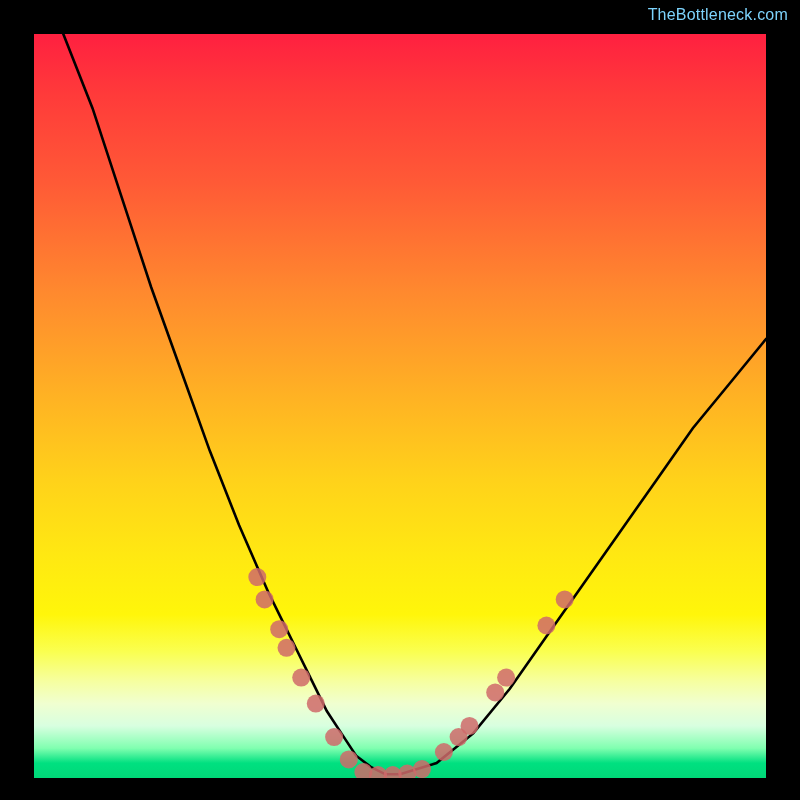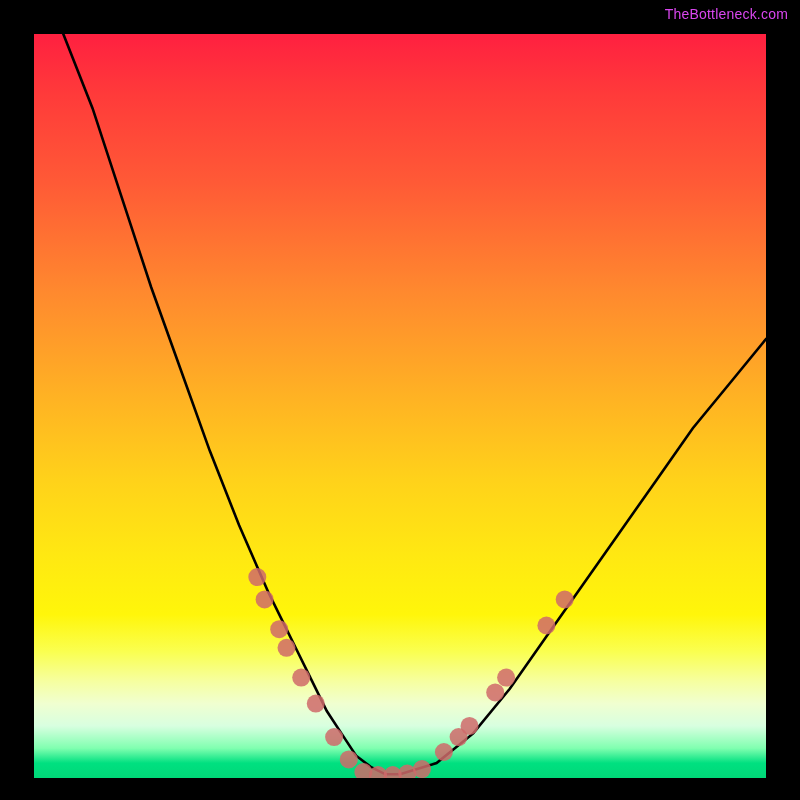--- a/index.html
+++ b/index.html
@@ -39,22 +39,22 @@
       #f0ffd0 90%,
       #d8ffe0 93%,
       #80ffb0 96%,
       #00e080 98%,
       #00d878 100%);
   }
   .watermark {
     position: absolute;
     top: 6px;
     right: 12px;
-    color: #d946ef;
-    font-size: 14px;
+    color: #7dd3fc;
+    font-size: 16px;
     font-weight: 500;
     font-family: Arial, Helvetica, sans-serif;
     letter-spacing: 0.2px;
   }
   svg.curve {
     position: absolute;
     left: 0;
     top: 0;
     width: 732px;
     height: 744px;

